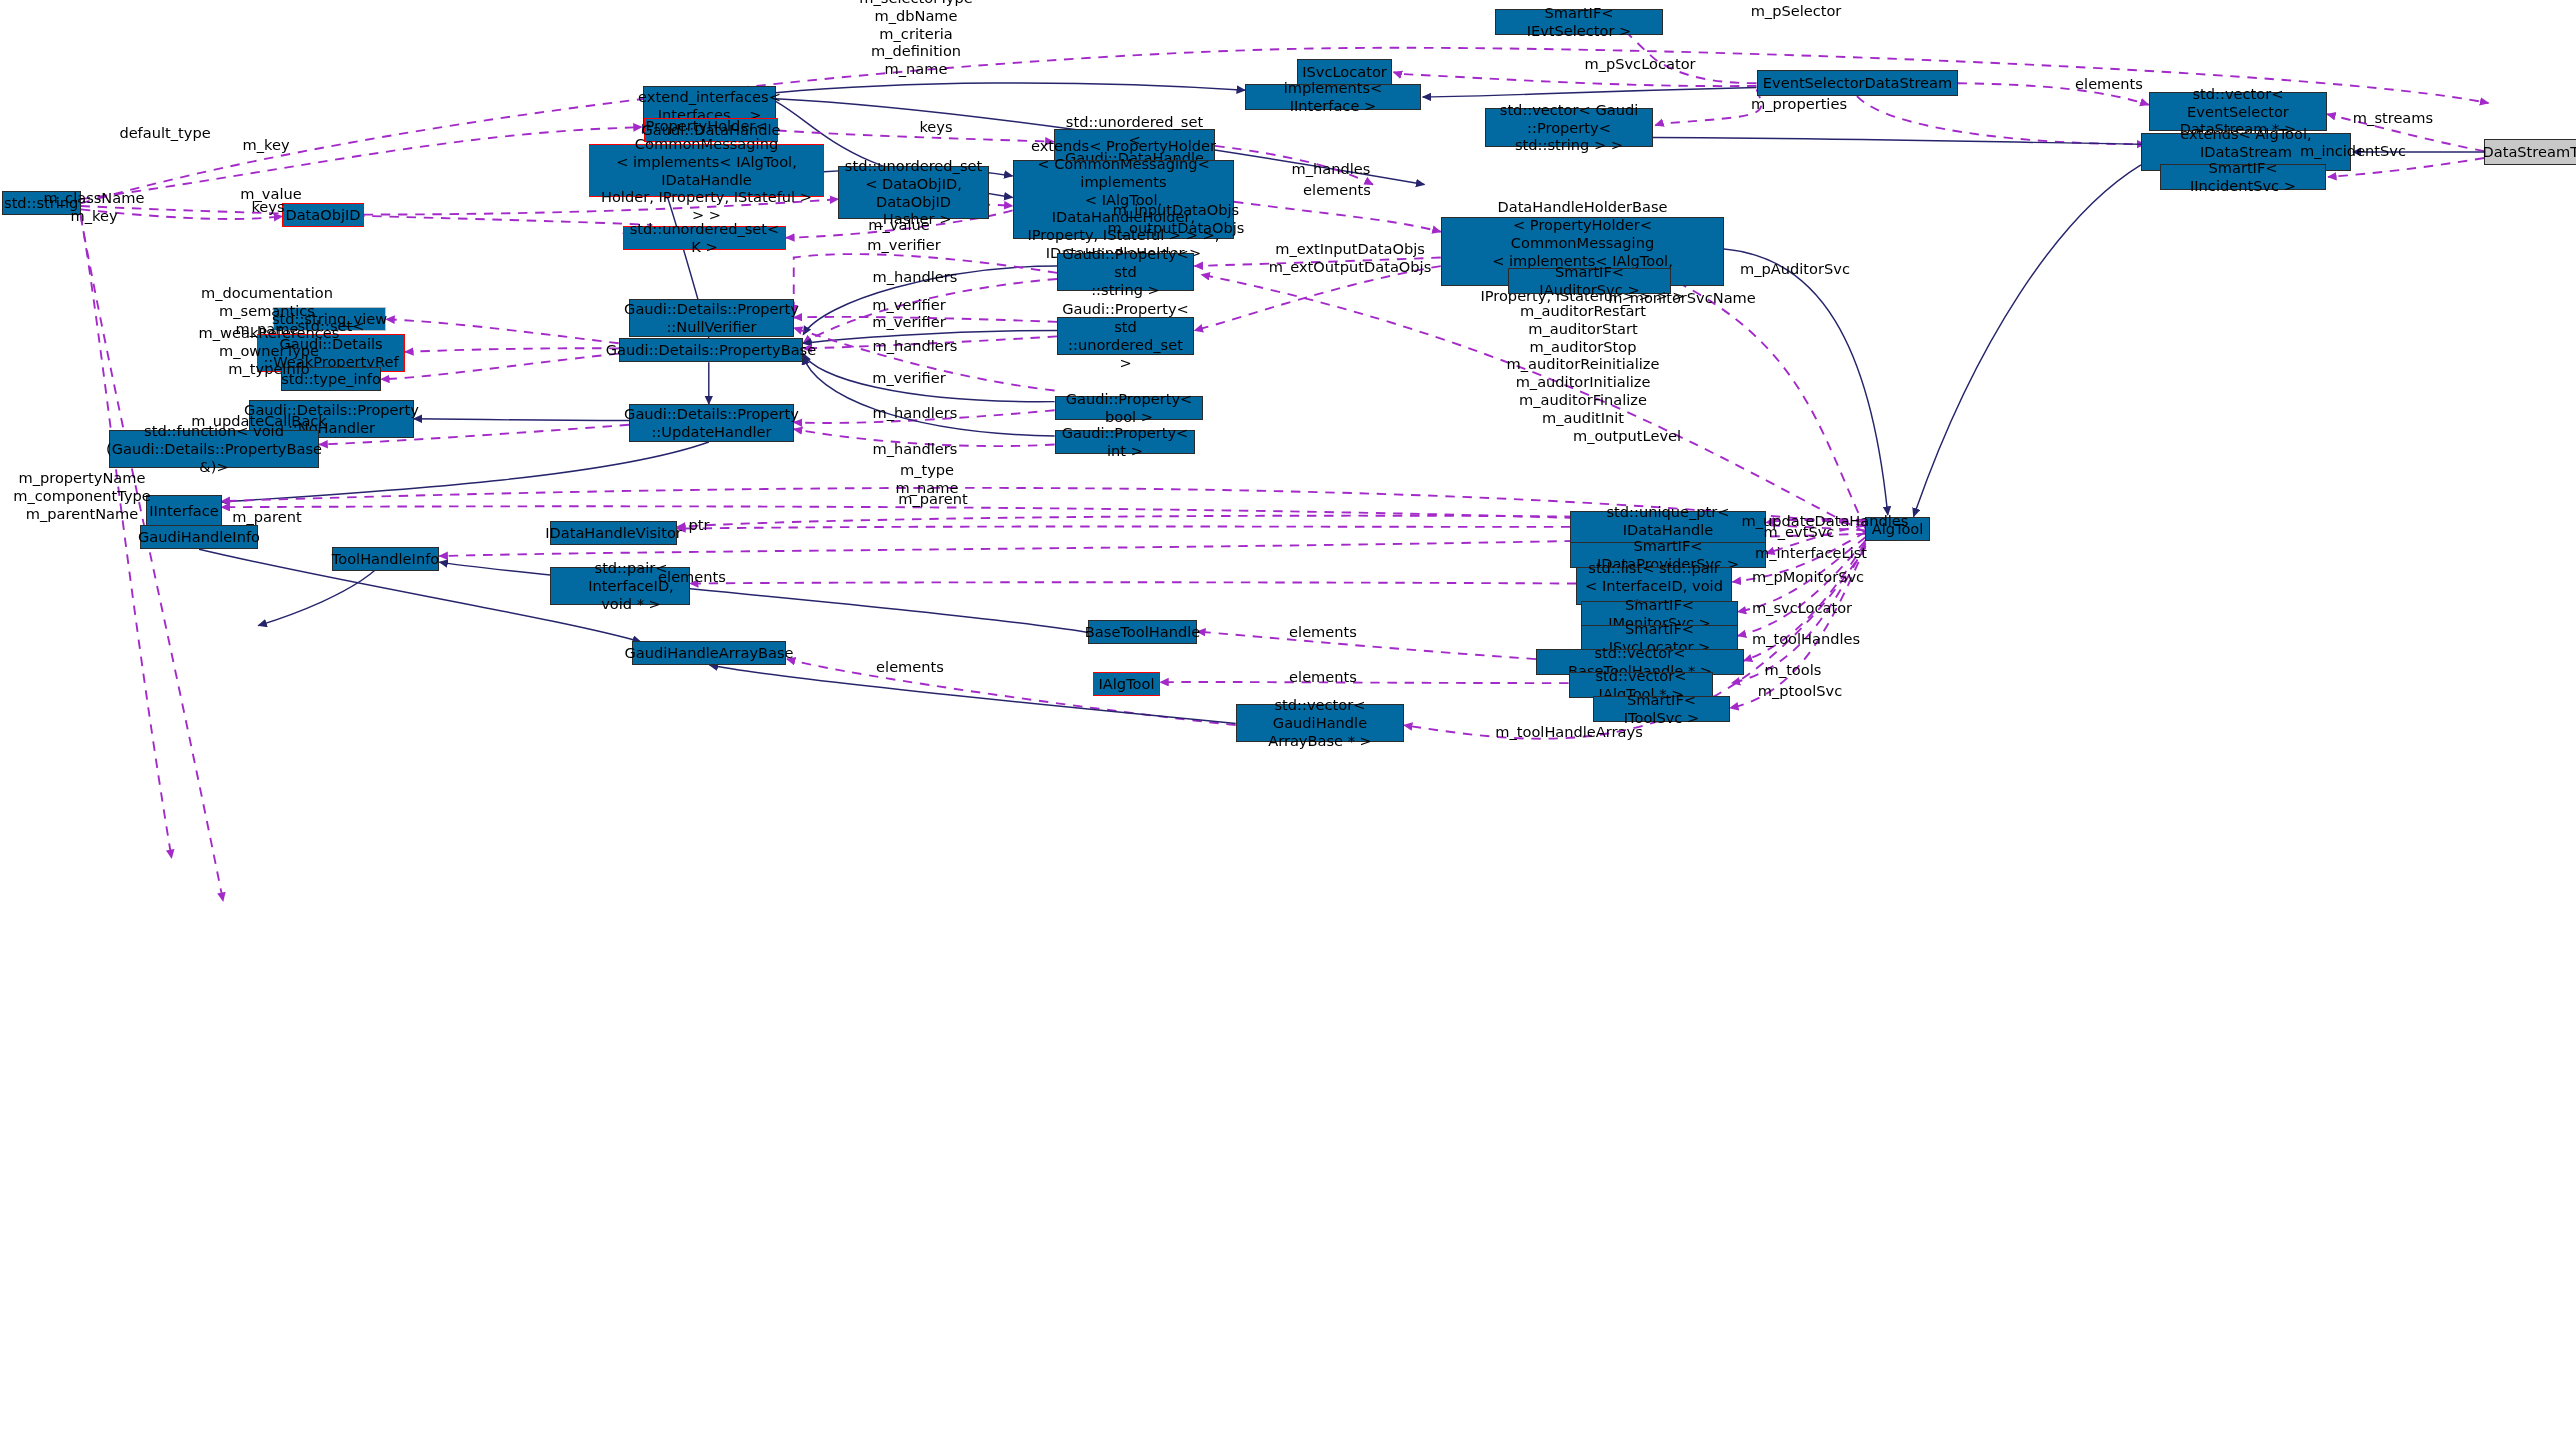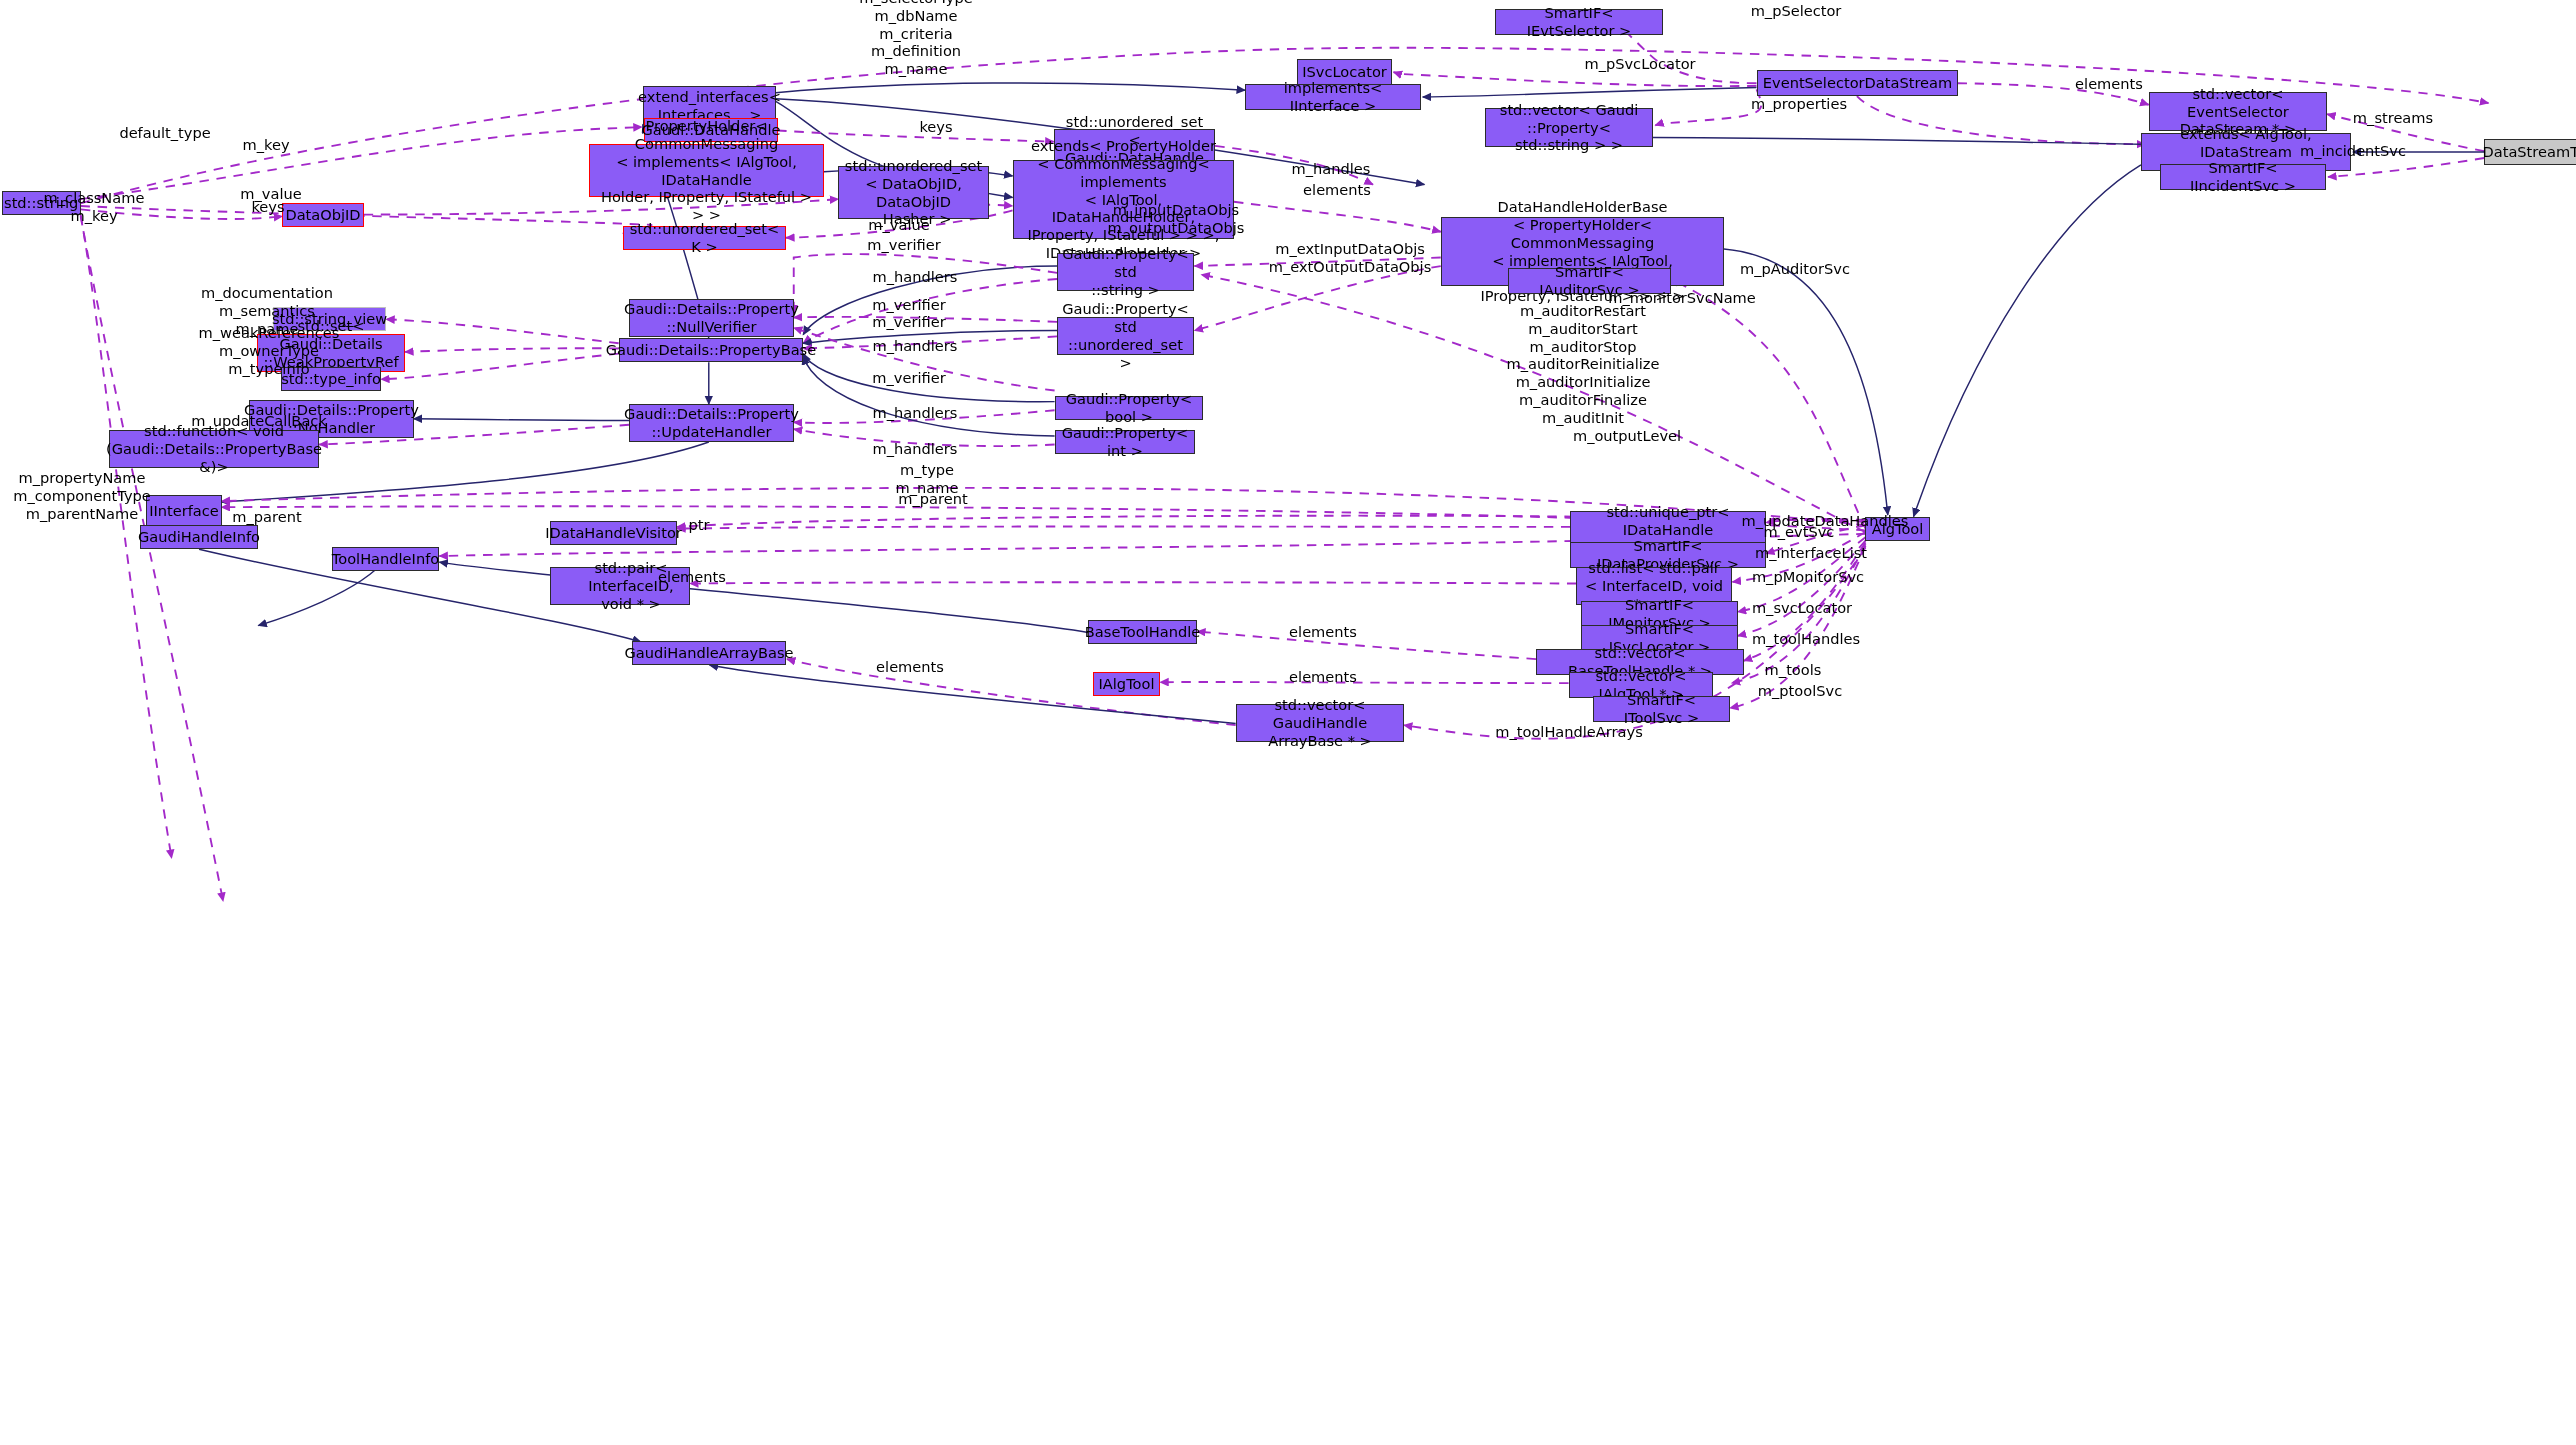--- a/index.html
+++ b/index.html
@@ -8,21 +8,21 @@
     width:2576px;height:1446px;
     background:#ffffff;
     font-family:"DejaVu Sans","Liberation Sans",sans-serif;
     overflow:hidden;
   }
   svg.edges{position:absolute;left:0;top:0;width:2576px;height:1446px;pointer-events:none;}
   .node{
     position:absolute;
     box-sizing:border-box;
     border:1.4px solid #2b2b2b;
-    background:#8b5cf6;
+    background:#0369a1;
     color:#000000;
     text-align:center;
     display:flex;
     align-items:center;
     justify-content:center;
     font-size:14.6px;
     line-height:1.22;
     padding:2.6px 6px;
     white-space:pre-line;
     z-index:3;

